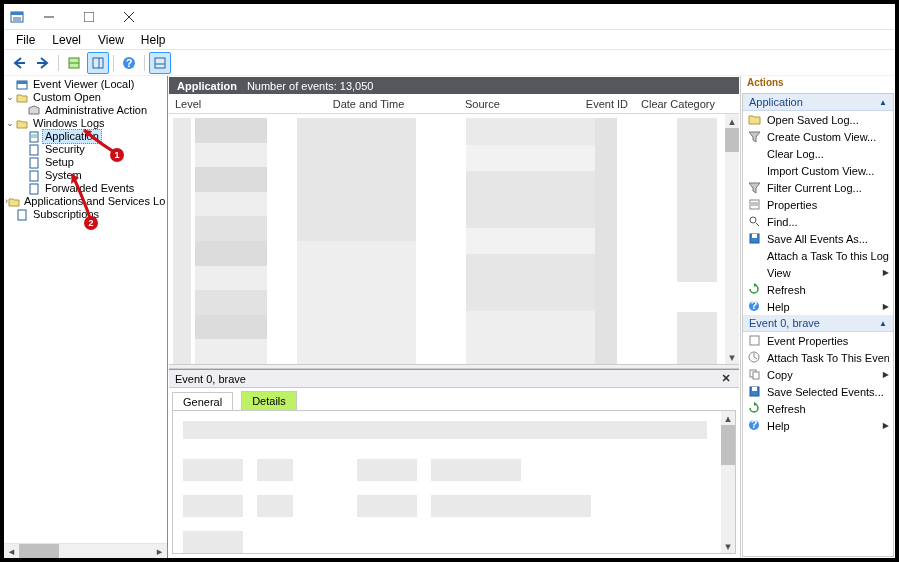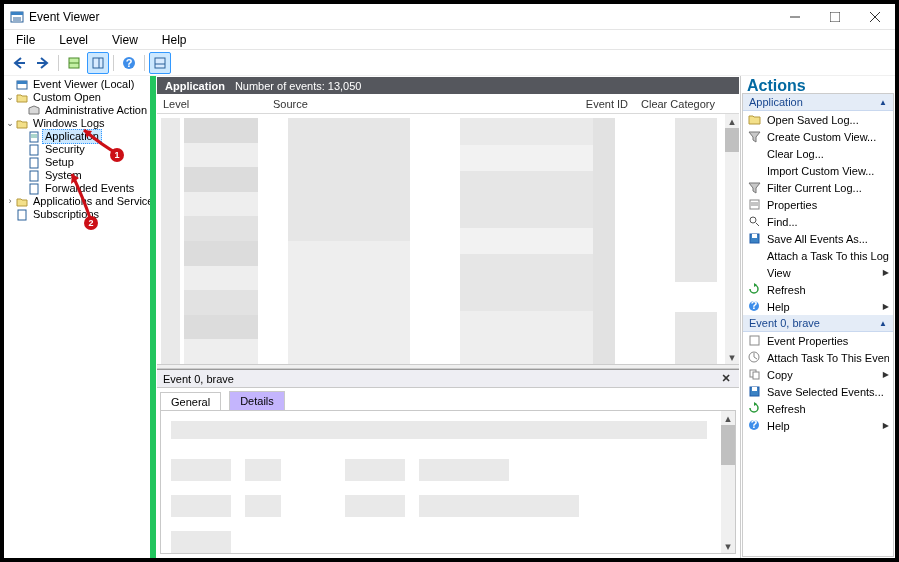--- a/index.html
+++ b/index.html
@@ -7,34 +7,34 @@
 .window { background: #fff; width: 893px; height: 556px; display: flex; flex-direction: column; border: 1px solid #000; }
 
 
 .titlebar { height: 26px; display: flex; align-items: center; padding-left: 6px; border-bottom: 1px solid #e5e5e5; }
 .titlebar .app-icon { width: 14px; height: 14px; margin-right: 5px; }
 .titlebar .title { flex: 1; font-size: 12px; }
 .titlebar .winbtn { width: 40px; height: 26px; display: flex; align-items: center; justify-content: center; }
 .titlebar .winbtn svg { stroke: #333; }
 
 
-.menubar { height: 20px; display: flex; align-items: center; gap: 8px; padding-left: 4px; border-bottom: 1px solid #e5e5e5; }
+.menubar { height: 20px; display: flex; align-items: center; gap: 1px; padding-left: 4px; border-bottom: 1px solid #e5e5e5; }
 .menubar span { padding: 2px 8px; font-size: 12px; }
 
 
 .toolbar { height: 26px; display: flex; align-items: center; gap: 2px; padding-left: 4px; border-bottom: 1px solid #f0f0f0; }
 .toolbar .tb-btn { width: 22px; height: 22px; display: flex; align-items: center; justify-content: center; border: 1px solid transparent; border-radius: 2px; }
 .toolbar .tb-btn.active { border: 1px solid #3399ff; background: #cce8ff; }
 .toolbar .sep { width: 1px; height: 16px; background: #cfcfcf; margin: 0 2px; }
 
 
 .body { flex: 1; display: flex; min-height: 0; }
 
 
-.tree-pane { width: 152px; border-right: 6px solid #22c55e; display: flex; flex-direction: row; overflow:hidden; position: relative; }
+.tree-pane { width: 164px; border-right: 1px solid #22c55e; display: flex; flex-direction: column; overflow:hidden; position: relative; }
 .tree { flex: 1; padding: 2px 0 0 1px; line-height: 13px; position: relative; }
 .tree-row { display: flex; align-items: center; height: 13px; white-space: nowrap; cursor: default; }
 .tree-row .exp { width: 10px; text-align: center; color: #595959; font-size: 9px; }
 .tree-row .exp.empty { visibility: hidden; }
 .tree-row .ticon { width: 14px; height: 13px; display: flex; align-items: center; justify-content: center; margin-right: 2px; }
 .tree-row.selected span.label { background: #cce8ff; border: 1px dotted #3399ff; padding: 0 2px; margin: 0 -1px; }
 .tree-row .label { padding: 0 2px; }
 .tree .d0 { padding-left: 0; }
 .tree .d1 { padding-left: 12px; }
 
@@ -68,31 +68,31 @@
 .vscroll .arr { height: 14px; display:flex;align-items:center;justify-content:center;color:#505050;}
 .vscroll .thumb { width: 14px; height: 24px; background: #c0c0c0; }
 
 .split-bar { height: 5px; background: #f0f0f0; cursor: row-resize; border-top:1px solid #ccc; border-bottom:1px solid #ccc; }
 
 .detail { height: 188px; display:flex; flex-direction:column; border-top:1px solid #999; }
 .detail-hdr { height: 18px; background: #eeeef3; display:flex; align-items:center; padding: 0 6px; border-bottom: 1px solid #c9c9c9;}
 .detail-hdr .dtitle { flex:1; }
 .detail-hdr .dclose { width:14px; height:14px; display:flex;align-items:center;justify-content:center; font-weight:bold; color:#333;}
 .tabs { height: 22px; display:flex; align-items:flex-end; padding-left:3px; gap:8px;}
-.tabs .tab { padding: 3px 10px; border:1px solid #c9c9c9; border-bottom:none; background:#c4b5fd; font-size:11px;}
+.tabs .tab { padding: 3px 10px; border:1px solid #c9c9c9; border-bottom:none; background:#bef264; font-size:11px;}
 .tabs .tab.active { background:#fff; position:relative; top:1px;}
 .detail-body { flex:1; border:1px solid #c9c9c9; margin: 0 3px 3px 3px; position:relative; background:#fff;}
 .detail-body .vscroll { position:absolute; right:0; top:0; width:14px; height:100%; background:#f0f0f0; display:flex;flex-direction:column;}
 .detail-blur { position:absolute; left:10px; right:28px; top:10px; bottom:10px; }
 .detail-blur .row { display:flex; gap:14px; margin-bottom:14px;}
 .detail-blur .row .b { background:#e9e9e9; height:22px;}
 
 
 .actions-pane { width: 154px; display: flex; flex-direction: column; background:#fff;}
-.actions-title { height: 17px; padding: 1px 6px; font-size: 16px; font-weight: 600; color:#0369a1; }
+.actions-title { height: 17px; padding: 1px 6px; font-size: 10px; font-weight: 600; color:#a16207; }
 .actions-body { flex:1; border:1px solid #ccc; margin: 0 1px 1px 1px; overflow:hidden;}
 .act-section { background: #e4ecf7; color:#18468f; font-weight:400; padding:2px 6px; border-bottom:1px solid #c9d8ef; display:flex; align-items:center;}
 .act-section .chev { margin-left:auto; font-size:8px; color:#18468f;}
 .act-item { display:flex; align-items:center; height:17px; padding:0 4px; gap:6px; }
 .act-item .aicon { width:14px; height:14px; display:flex;align-items:center;justify-content:center;}
 .act-item .alabel { flex:1; white-space:nowrap; overflow:hidden; text-overflow:clip;}
 .act-item .asub { font-size:8px; color:#333; }
 </style>
 </head>
 <body>
@@ -101,21 +101,20 @@
 
   <div class="titlebar">
     <span class="app-icon">
       <svg width="14" height="14">
           <rect x="1" y="2" width="12" height="10" fill="#fff" stroke="#2a6099"></rect>
           <rect x="1" y="2" width="12" height="3" fill="#3b82c4"></rect>
           <line x1="3" y1="8" x2="11" y2="8" stroke="#2a6099"></line>
           <line x1="3" y1="10" x2="11" y2="10" stroke="#2a6099"></line>
         </svg>
     </span>
-    <span class="title">Event Viewer</span>
     <div class="winbtn">
         <svg width="10" height="10">
           <line x1="0" y1="5" x2="10" y2="5" stroke-width="1"></line>
         </svg>
       </div>
     <div class="winbtn">
         <svg width="10" height="10">
           <rect x="0" y="0" width="10" height="10" fill="none" stroke-width="1"></rect>
         </svg>
       </div>
@@ -303,20 +302,21 @@
       </div>
     </div>
 
     <div class="center-pane">
       <div class="center-hdr">
         <span class="log-name">Application</span>
         <span>Number of events: 13,050</span>
       </div>
       <div class="grid-head">
         <div class="gh-level">Level</div>
+        <div class="gh-date">Date and Time</div>
         <div class="gh-source">Source</div>
         <div class="gh-evid">Event ID</div>
         <div class="gh-cat">Clear Category</div>
       </div>
       <div class="grid-body">
         <div class="blur">
           <div class="blur-col" style="width:20px; margin-left:4px;">
             <div class="blur-block" style="height:265px; margin-top:4px;"></div>
           </div>
           <div class="blur-col" style="width:78px; margin-left:4px;">

